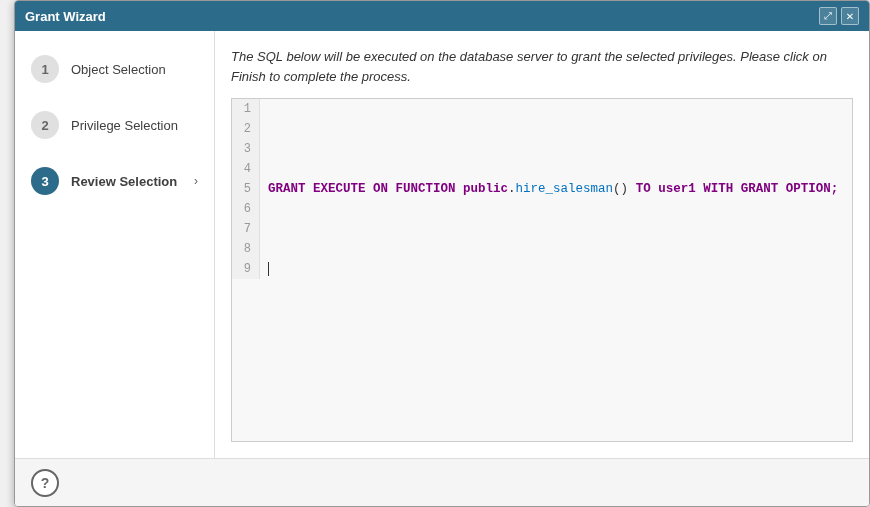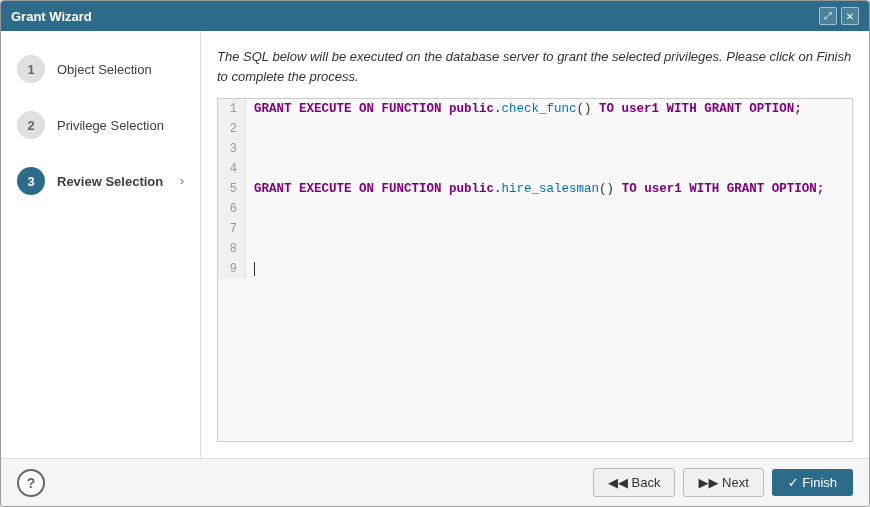--- a/index.html
+++ b/index.html
@@ -14,20 +14,21 @@
     }
     .window {
       width: 870px;
       height: 507px;
       border: 1px solid #999;
       border-radius: 4px;
       overflow: hidden;
       display: flex;
       flex-direction: column;
       box-shadow: 0 2px 8px rgba(0,0,0,0.3);
+      margin-left: 14px;
     }
     .titlebar {
       background: #2c6b8a;
       color: white;
       padding: 6px 10px;
       display: flex;
       align-items: center;
       justify-content: space-between;
       flex-shrink: 0;
     }
@@ -251,21 +252,20 @@
         <span class="chevron">›</span>
       </div>
     </div>
 
     <div class="main-panel">
       <div class="description">The SQL below will be executed on the database server to grant the selected privileges. Please click on Finish to complete the process.</div>
       <div class="sql-editor">
 
         <div class="sql-line">
           <span class="line-num">1</span>
-          <span class="line-code"><span class="kw">GRANT EXECUTE ON FUNCTION </span><span class="schema">public</span><span class="plain">.</span><span class="fn">check_func</span><span class="plain">()</span><span class="kw"> TO user1 WITH GRANT OPTION;</span></span>
         </div>
 
         <div class="sql-line">
           <span class="line-num">2</span>
           <span class="line-code"> </span>
         </div>
 
         <div class="sql-line">
           <span class="line-num">3</span>
         </div>
@@ -299,19 +299,14 @@
           <span class="line-code"><span class="cursor-line"></span></span>
         </div>
       </div>
     </div>
   </div>
 
   <div class="footer">
     <div class="footer-left">
       <button class="help-btn">?</button>
     </div>
-    <div class="footer-right">
-      <button class="nav-btn">◀◀ Back</button>
-      <button class="nav-btn">▶▶ Next</button>
-      <button class="finish-btn">✓ Finish</button>
-    </div>
   </div>
 </div>
 
 </body></html>

